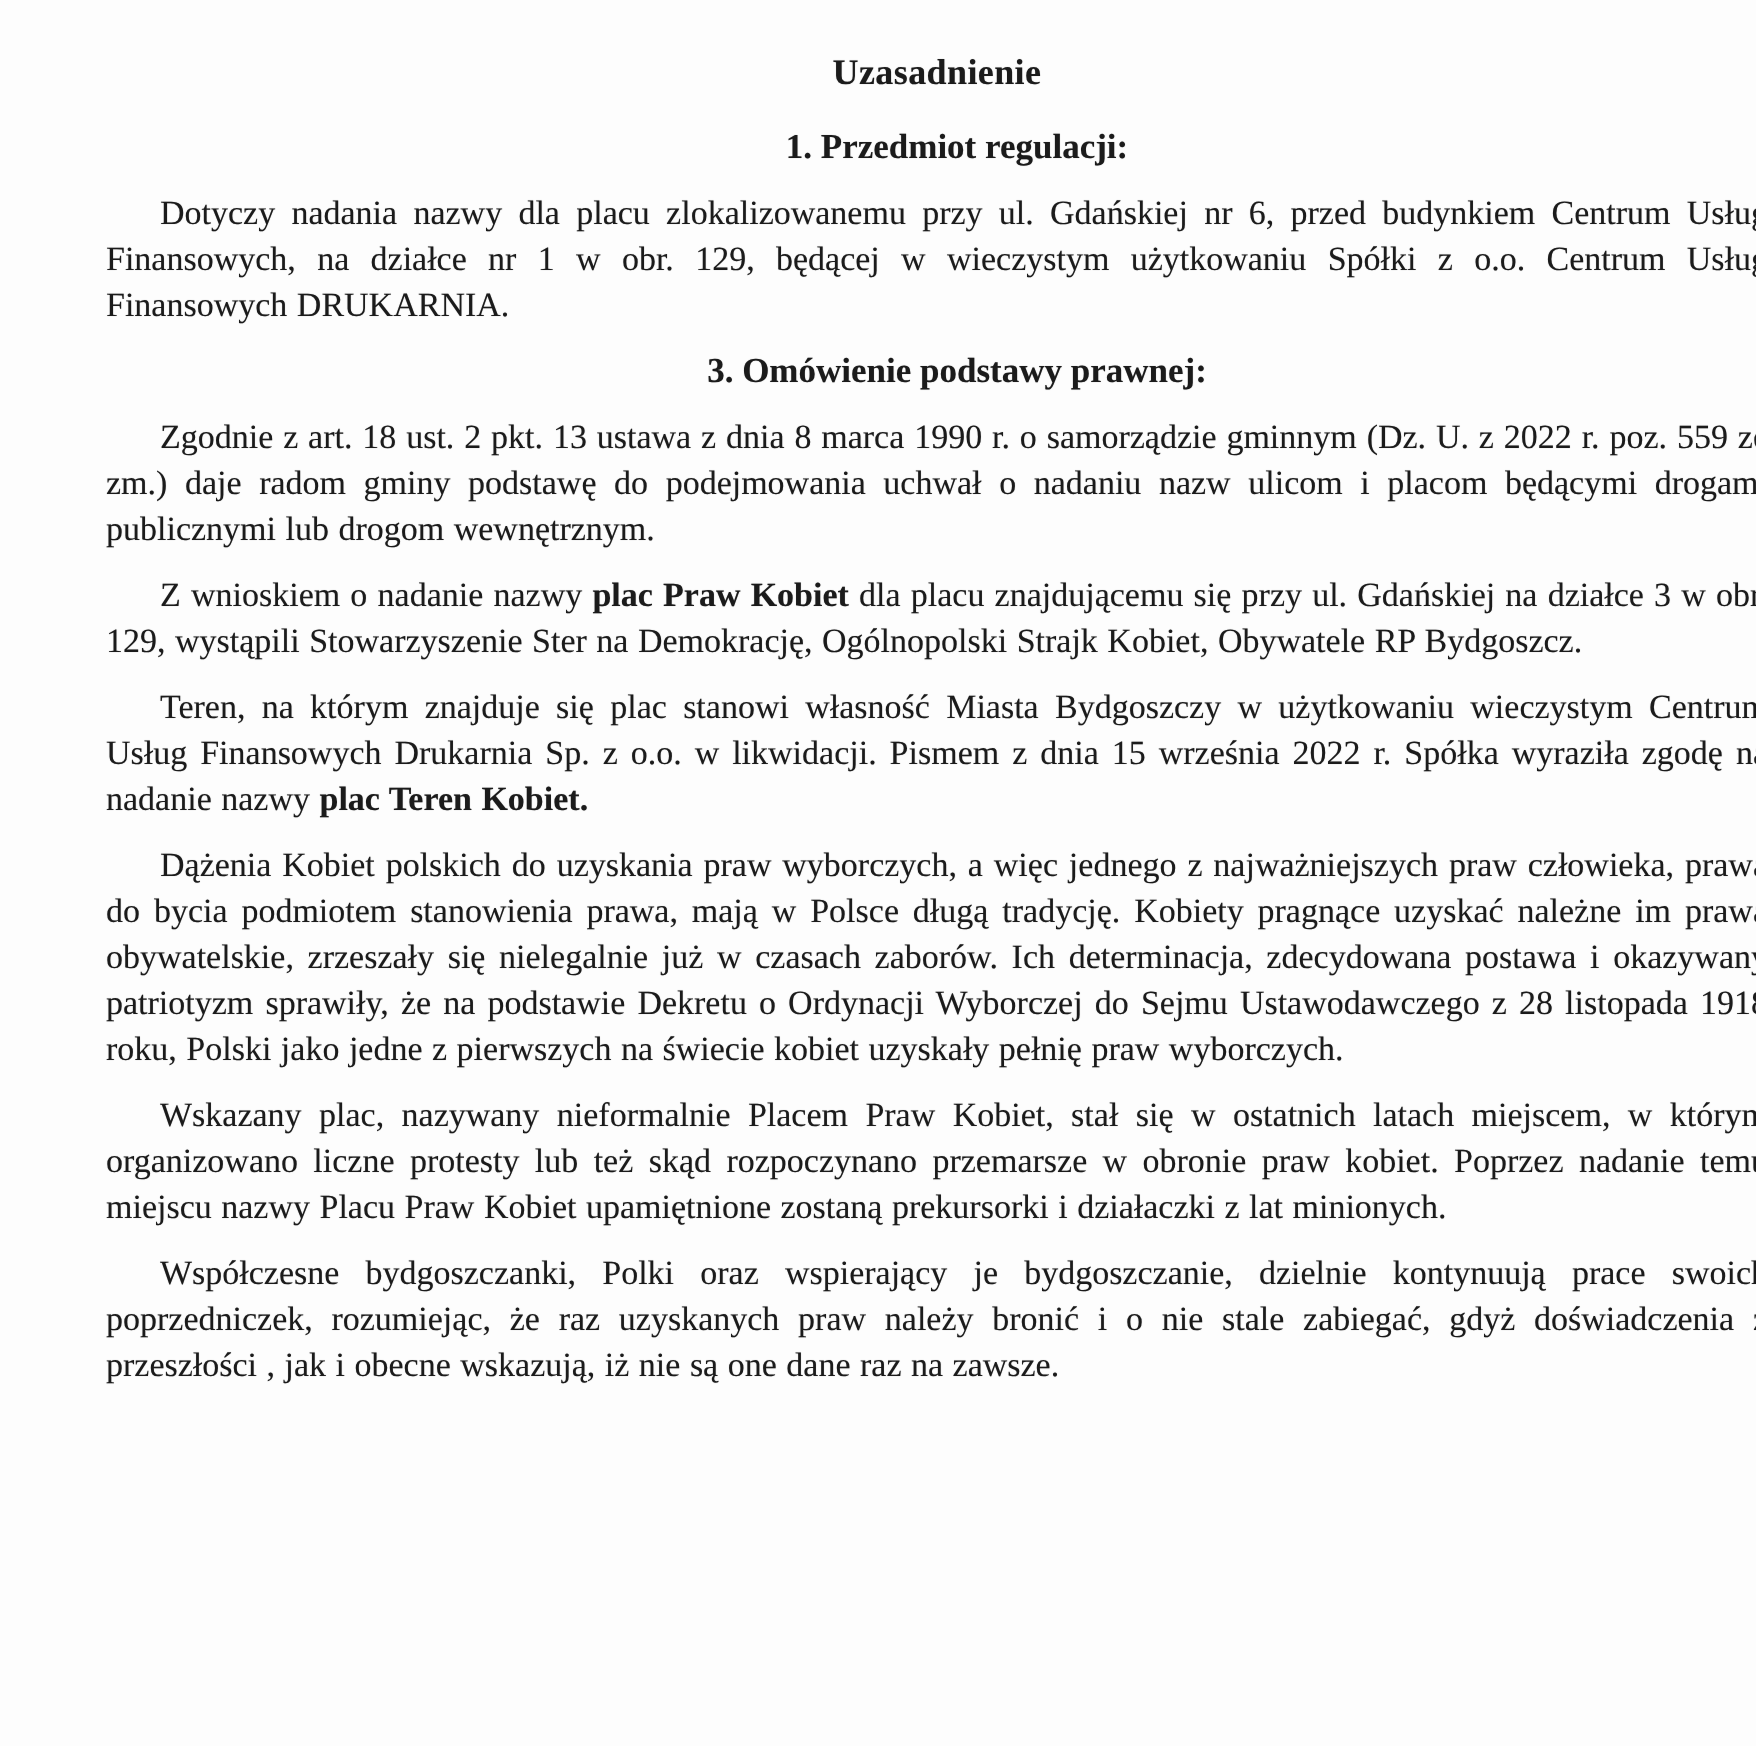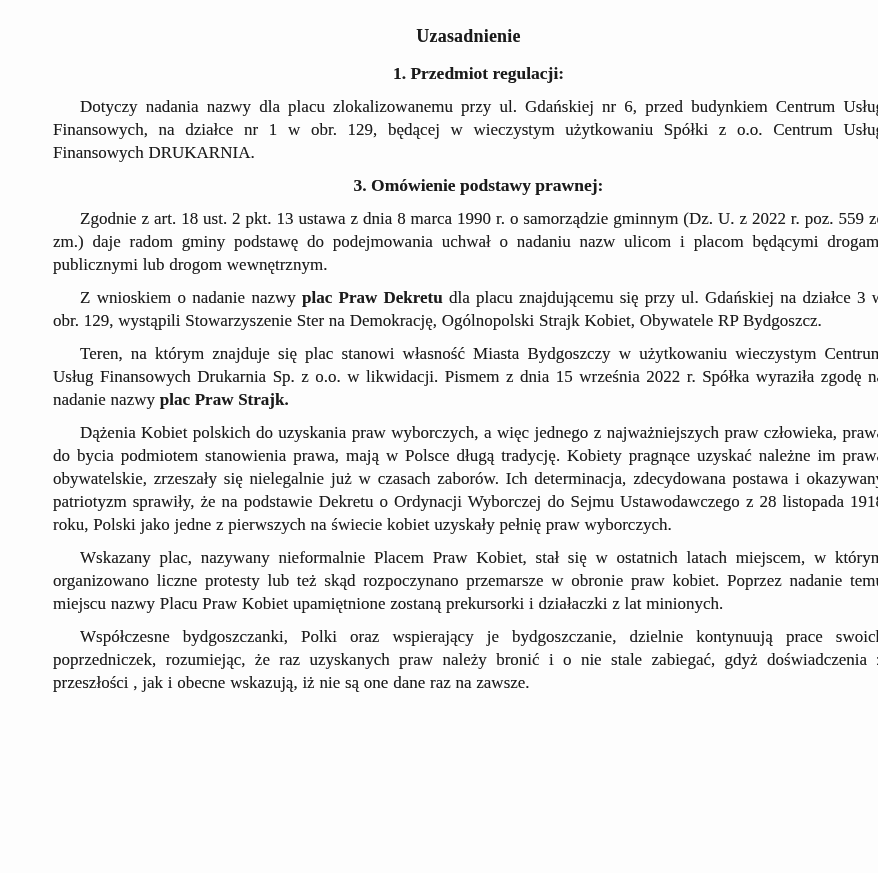--- a/index.html
+++ b/index.html
@@ -52,19 +52,19 @@
 </head>
 <body>
 
 <div class="page">
   <h1 class="doc-title">Uzasadnienie</h1>
   <div>
       <div class="heading">1. Przedmiot regulacji:</div>
       <p class="para"><span>Dotyczy nadania nazwy dla placu zlokalizowanemu przy ul. Gdańskiej nr 6, przed budynkiem Centrum Usług Finansowych, na działce nr 1 w obr. 129, będącej w wieczystym użytkowaniu Spółki z o.o. Centrum Usług Finansowych DRUKARNIA.</span></p>
       <div class="heading">3. Omówienie podstawy prawnej:</div>
       <p class="para"><span>Zgodnie z art. 18 ust. 2 pkt. 13 ustawa z dnia 8 marca 1990 r. o samorządzie gminnym (Dz. U. z 2022 r. poz. 559 ze zm.) daje radom gminy podstawę do podejmowania uchwał o nadaniu nazw ulicom i placom będącymi drogami publicznymi lub drogom wewnętrznym.</span></p>
-      <p class="para"><span>Z wnioskiem o nadanie nazwy </span><span class="b">plac Praw Dekretu</span><span> dla placu znajdującemu się przy ul. Gdańskiej na działce 3 w obr. 129, wystąpili Stowarzyszenie Ster na Demokrację, Ogólnopolski Strajk Kobiet, Obywatele RP Bydgoszcz.</span></p>
-      <p class="para"><span>Teren, na którym znajduje się plac stanowi własność Miasta Bydgoszczy w użytkowaniu wieczystym Centrum Usług Finansowych Drukarnia Sp. z o.o. w likwidacji. Pismem z dnia 15 września 2022 r. Spółka wyraziła zgodę na nadanie nazwy </span><span class="b">plac Praw Strajk.</span></p>
+      <p class="para"><span>Z wnioskiem o nadanie nazwy </span><span class="b">plac Praw Kobiet</span><span> dla placu znajdującemu się przy ul. Gdańskiej na działce 3 w obr. 129, wystąpili Stowarzyszenie Ster na Demokrację, Ogólnopolski Strajk Kobiet, Obywatele RP Bydgoszcz.</span></p>
+      <p class="para"><span>Teren, na którym znajduje się plac stanowi własność Miasta Bydgoszczy w użytkowaniu wieczystym Centrum Usług Finansowych Drukarnia Sp. z o.o. w likwidacji. Pismem z dnia 15 września 2022 r. Spółka wyraziła zgodę na nadanie nazwy </span><span class="b">plac Teren Kobiet.</span></p>
       <p class="para"><span>Dążenia Kobiet polskich do uzyskania praw wyborczych, a więc jednego z najważniejszych praw człowieka, prawa do bycia podmiotem stanowienia prawa, mają w Polsce długą tradycję. Kobiety pragnące uzyskać należne im prawa obywatelskie, zrzeszały się nielegalnie już w czasach zaborów. Ich determinacja, zdecydowana postawa i okazywany patriotyzm sprawiły, że na podstawie Dekretu o Ordynacji Wyborczej do Sejmu Ustawodawczego z 28 listopada 1918 roku, Polski jako jedne z pierwszych na świecie kobiet uzyskały pełnię praw wyborczych.</span></p>
       <p class="para"><span>Wskazany plac, nazywany nieformalnie Placem Praw Kobiet, stał się w ostatnich latach miejscem, w którym organizowano liczne protesty lub też skąd rozpoczynano przemarsze w obronie praw kobiet. Poprzez nadanie temu miejscu nazwy Placu Praw Kobiet upamiętnione zostaną prekursorki i działaczki z lat minionych.</span></p>
       <p class="para"><span>Współczesne bydgoszczanki, Polki oraz wspierający je bydgoszczanie, dzielnie kontynuują prace swoich poprzedniczek, rozumiejąc, że raz uzyskanych praw należy bronić i o nie stale zabiegać, gdyż doświadczenia z przeszłości , jak i obecne wskazują, iż nie są one dane raz na zawsze.</span></p>
     </div>
 </div>
 
 </body></html>

